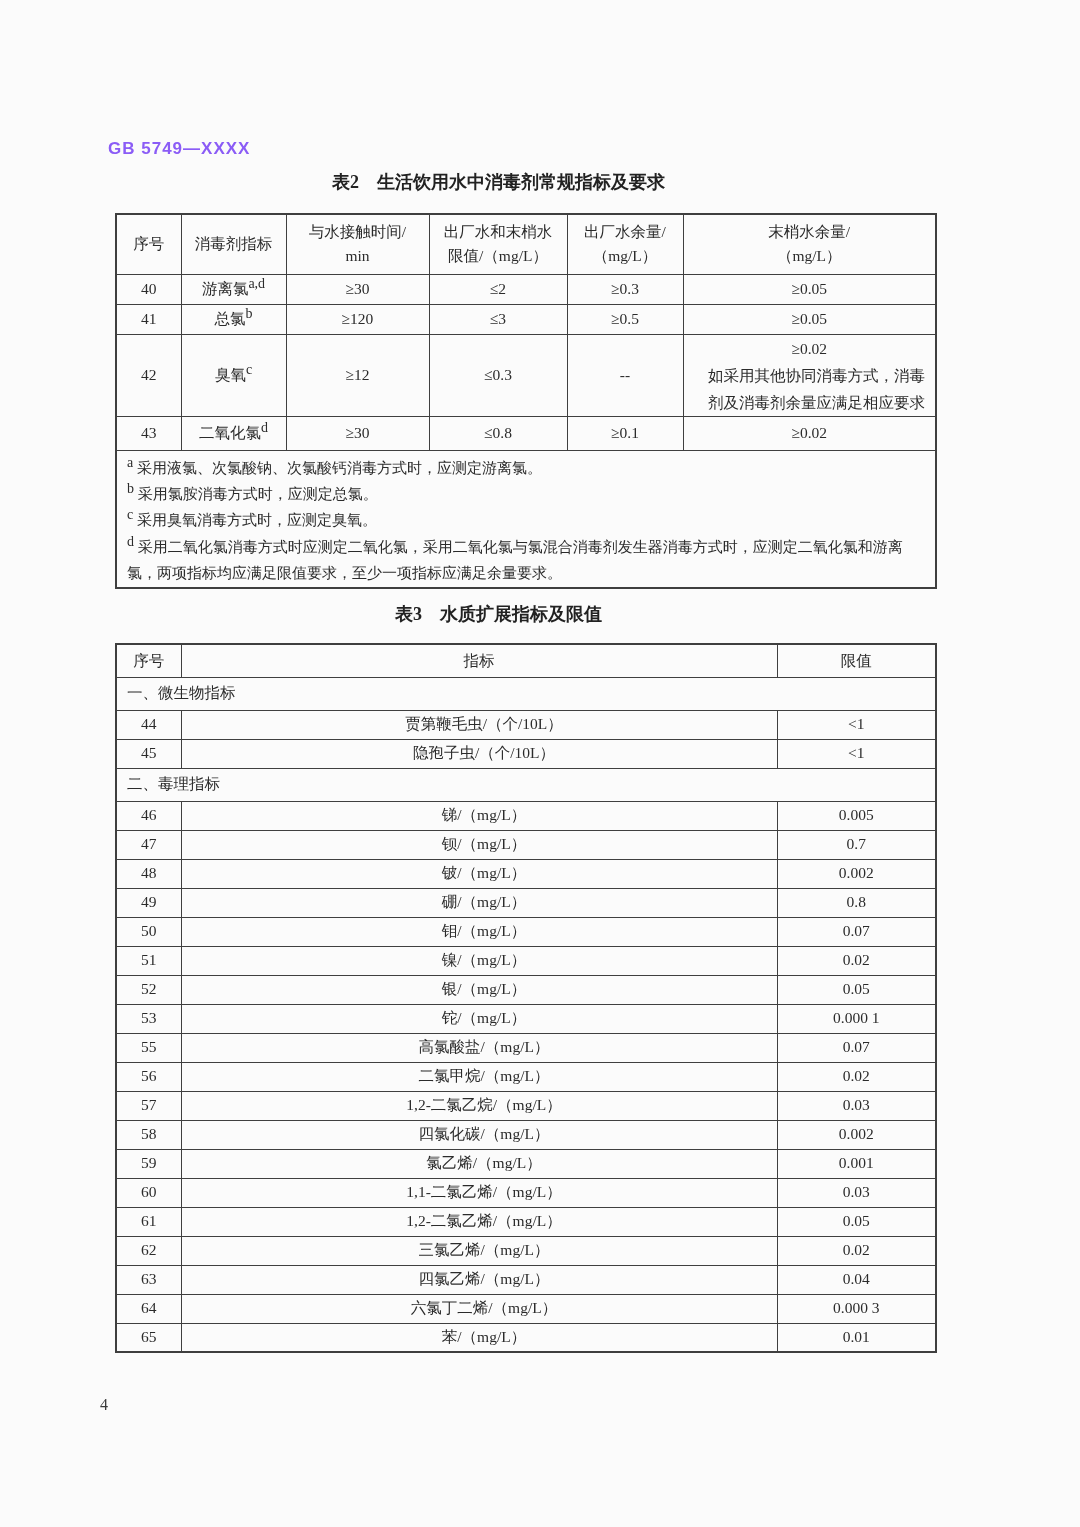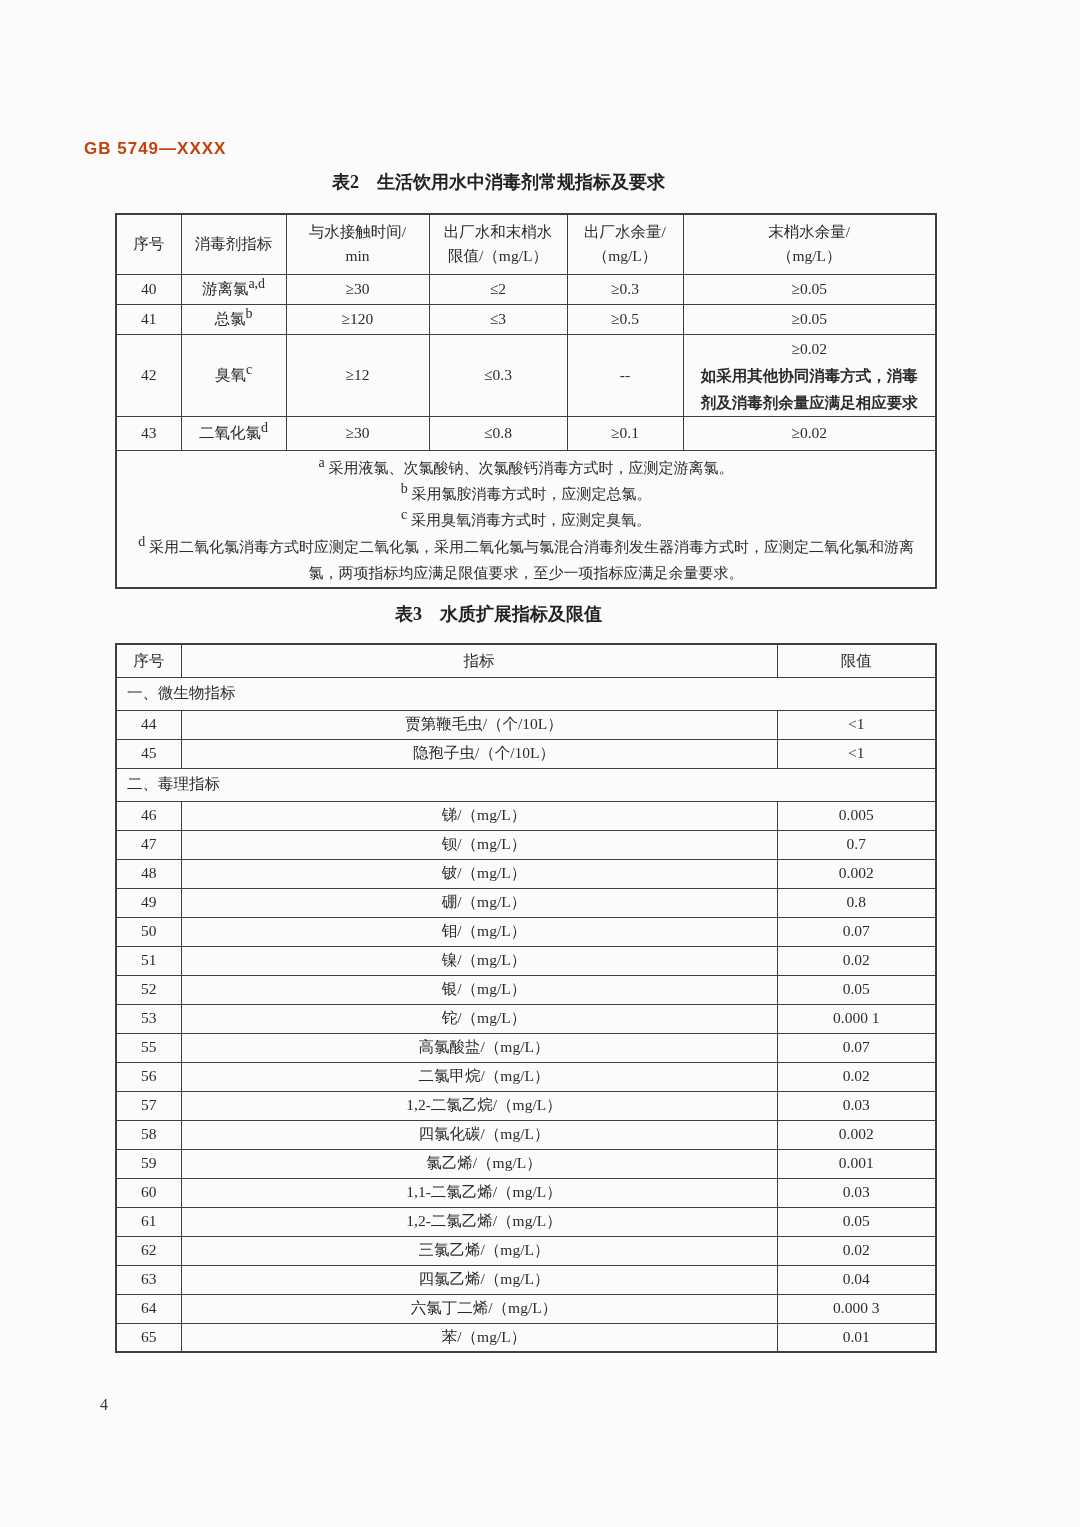--- a/index.html
+++ b/index.html
@@ -5,23 +5,23 @@
   html,body{margin:0;padding:0;background:#efefef;}
   .page{
     position:relative;
     width:1080px;height:1527px;
     background:#fbfbfb;
     font-family:"Liberation Serif","DejaVu Serif",serif;
     color:#2b2b2b;
     overflow:hidden;
   }
   .doc-code{
-    position:absolute;top:139px;left:84px;
+    position:absolute;top:139px;left:108px;
     font-family:"Liberation Sans","DejaVu Sans",sans-serif;
-    font-size:17px;font-weight:600;letter-spacing:1px;color:#c2410c;
+    font-size:17px;font-weight:600;letter-spacing:1px;color:#8b5cf6;
   }
   .tbl-title{
     position:absolute;left:0;width:997px;
     text-align:center;font-weight:bold;font-size:18px;color:#222;
   }
   .t2-title{top:170px;}
   .t3-title{top:602px;}
   table{
     position:absolute;left:115px;width:820px;
     border-collapse:collapse;table-layout:fixed;
@@ -36,24 +36,24 @@
     padding:0;color:#2b2b2b;
     line-height:1.55;
   }
   
   .t2 thead tr{height:60px;}
   .t2 .r-std{height:30px;}
   .t2 .r-tall{height:81px;}
   .t2 .r-43{height:34px;margin-top:16px;}
   .t2 .fn-row{height:137px;}
   .fn-cell{text-align:left;vertical-align:top;padding:4px 10px 0 10px;}
-  .fnote{line-height:26.4px;text-align:center;font-size:15px;}
+  .fnote{line-height:26.4px;text-align:left;font-size:15px;}
   sup{font-size:14px;line-height:0;}
   .tap-line-center{text-align:center;line-height:27px;}
-  .tap-line-left{text-align:center;padding:0 10px;line-height:27px;font-weight:bold;}
+  .tap-line-left{text-align:right;padding:0 10px;line-height:27px;}
   
   .t3 thead tr{height:33px;}
   .t3 .sec-row{height:33px;}
   .t3 .item-row{height:29px;}
   .sec-cell{text-align:left;padding-left:10px;}
   .name-cell{text-align:center;padding-left:10px;}
   .page-num{
     position:absolute;top:1396px;left:100px;
     font-size:16px;color:#3a3a3a;
   }

